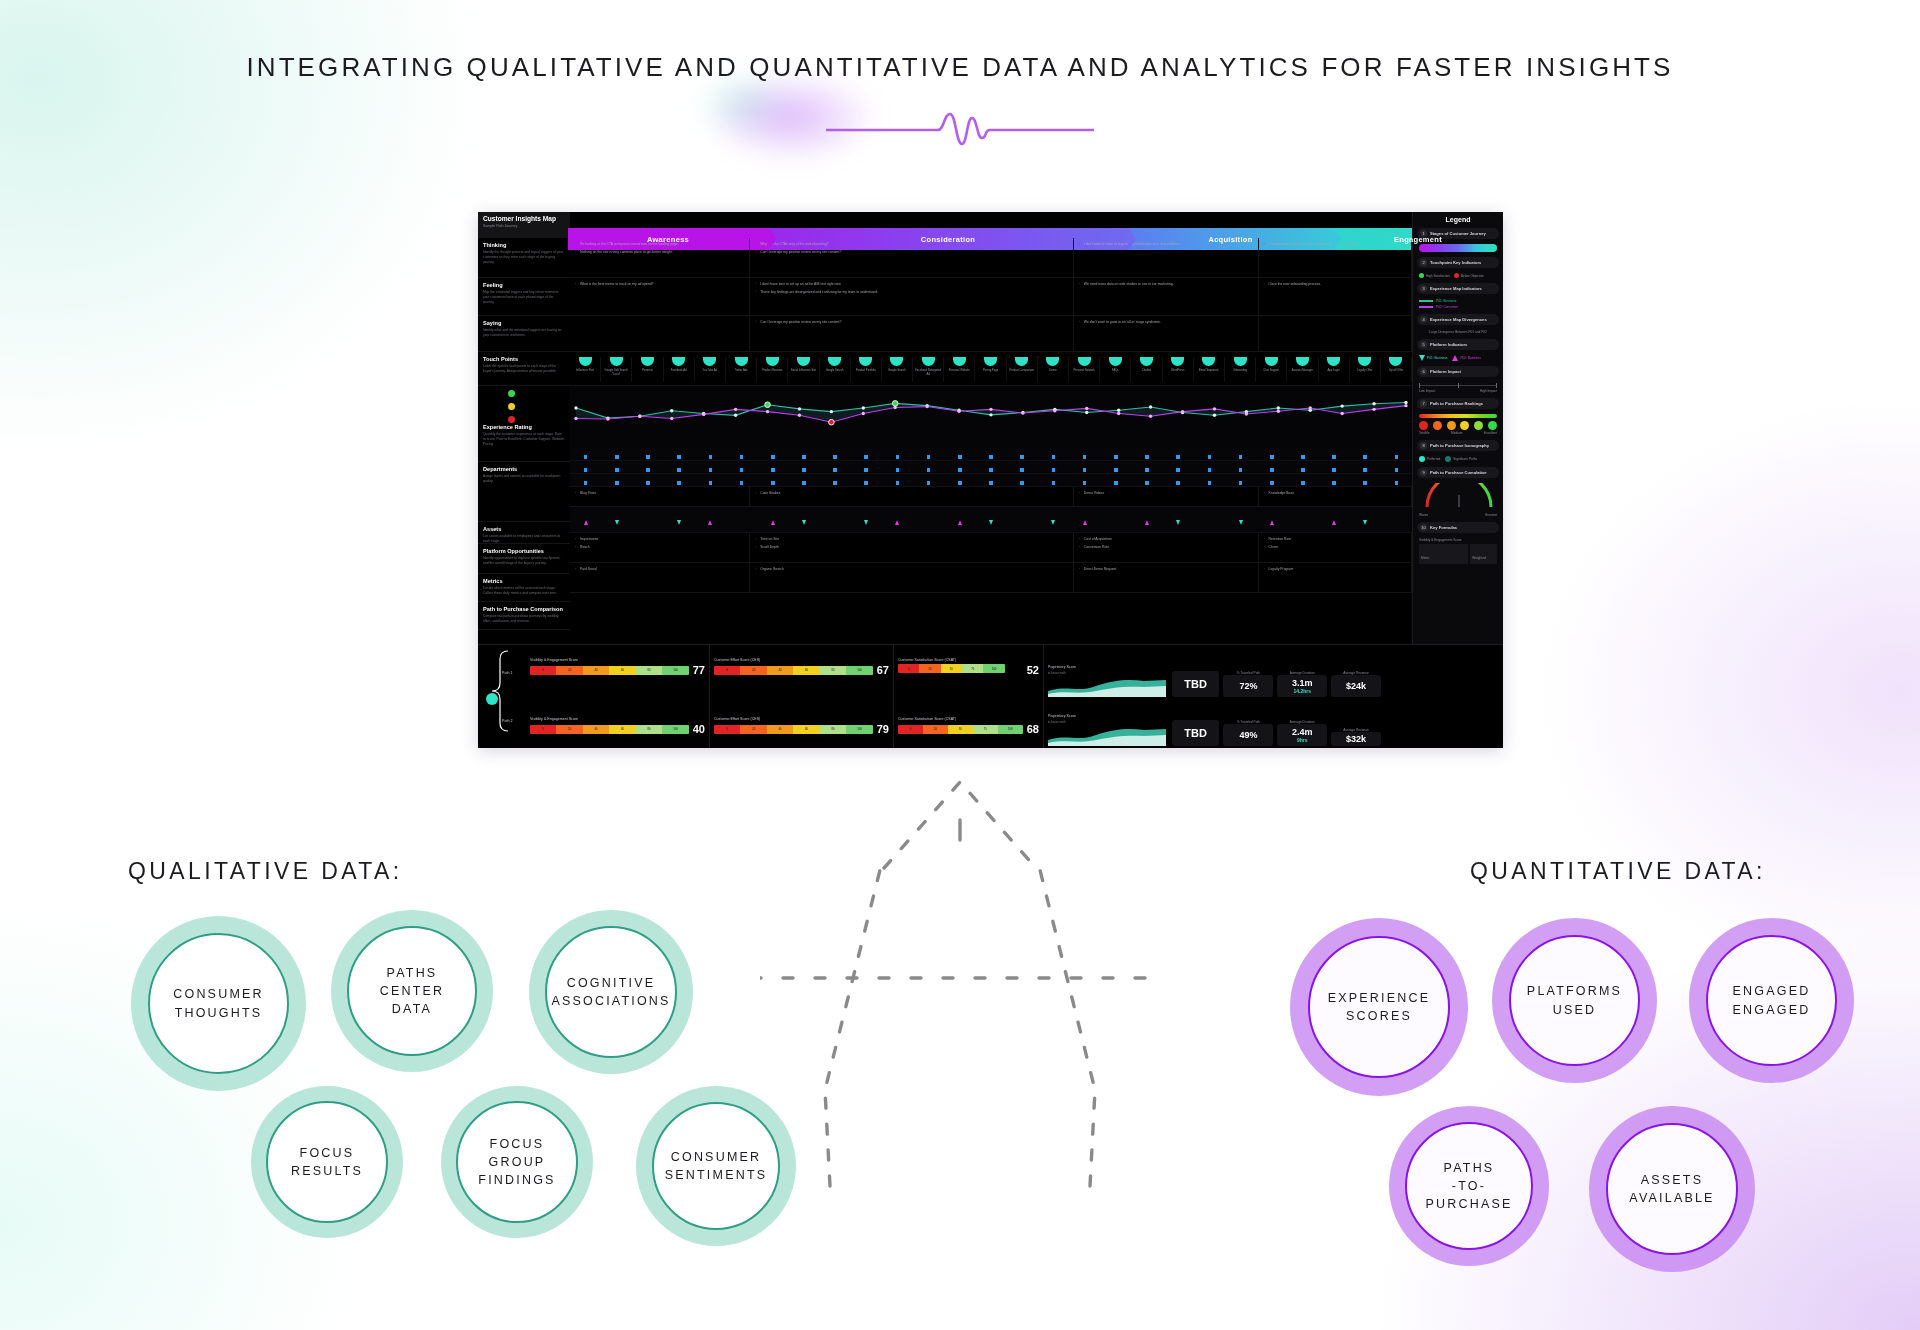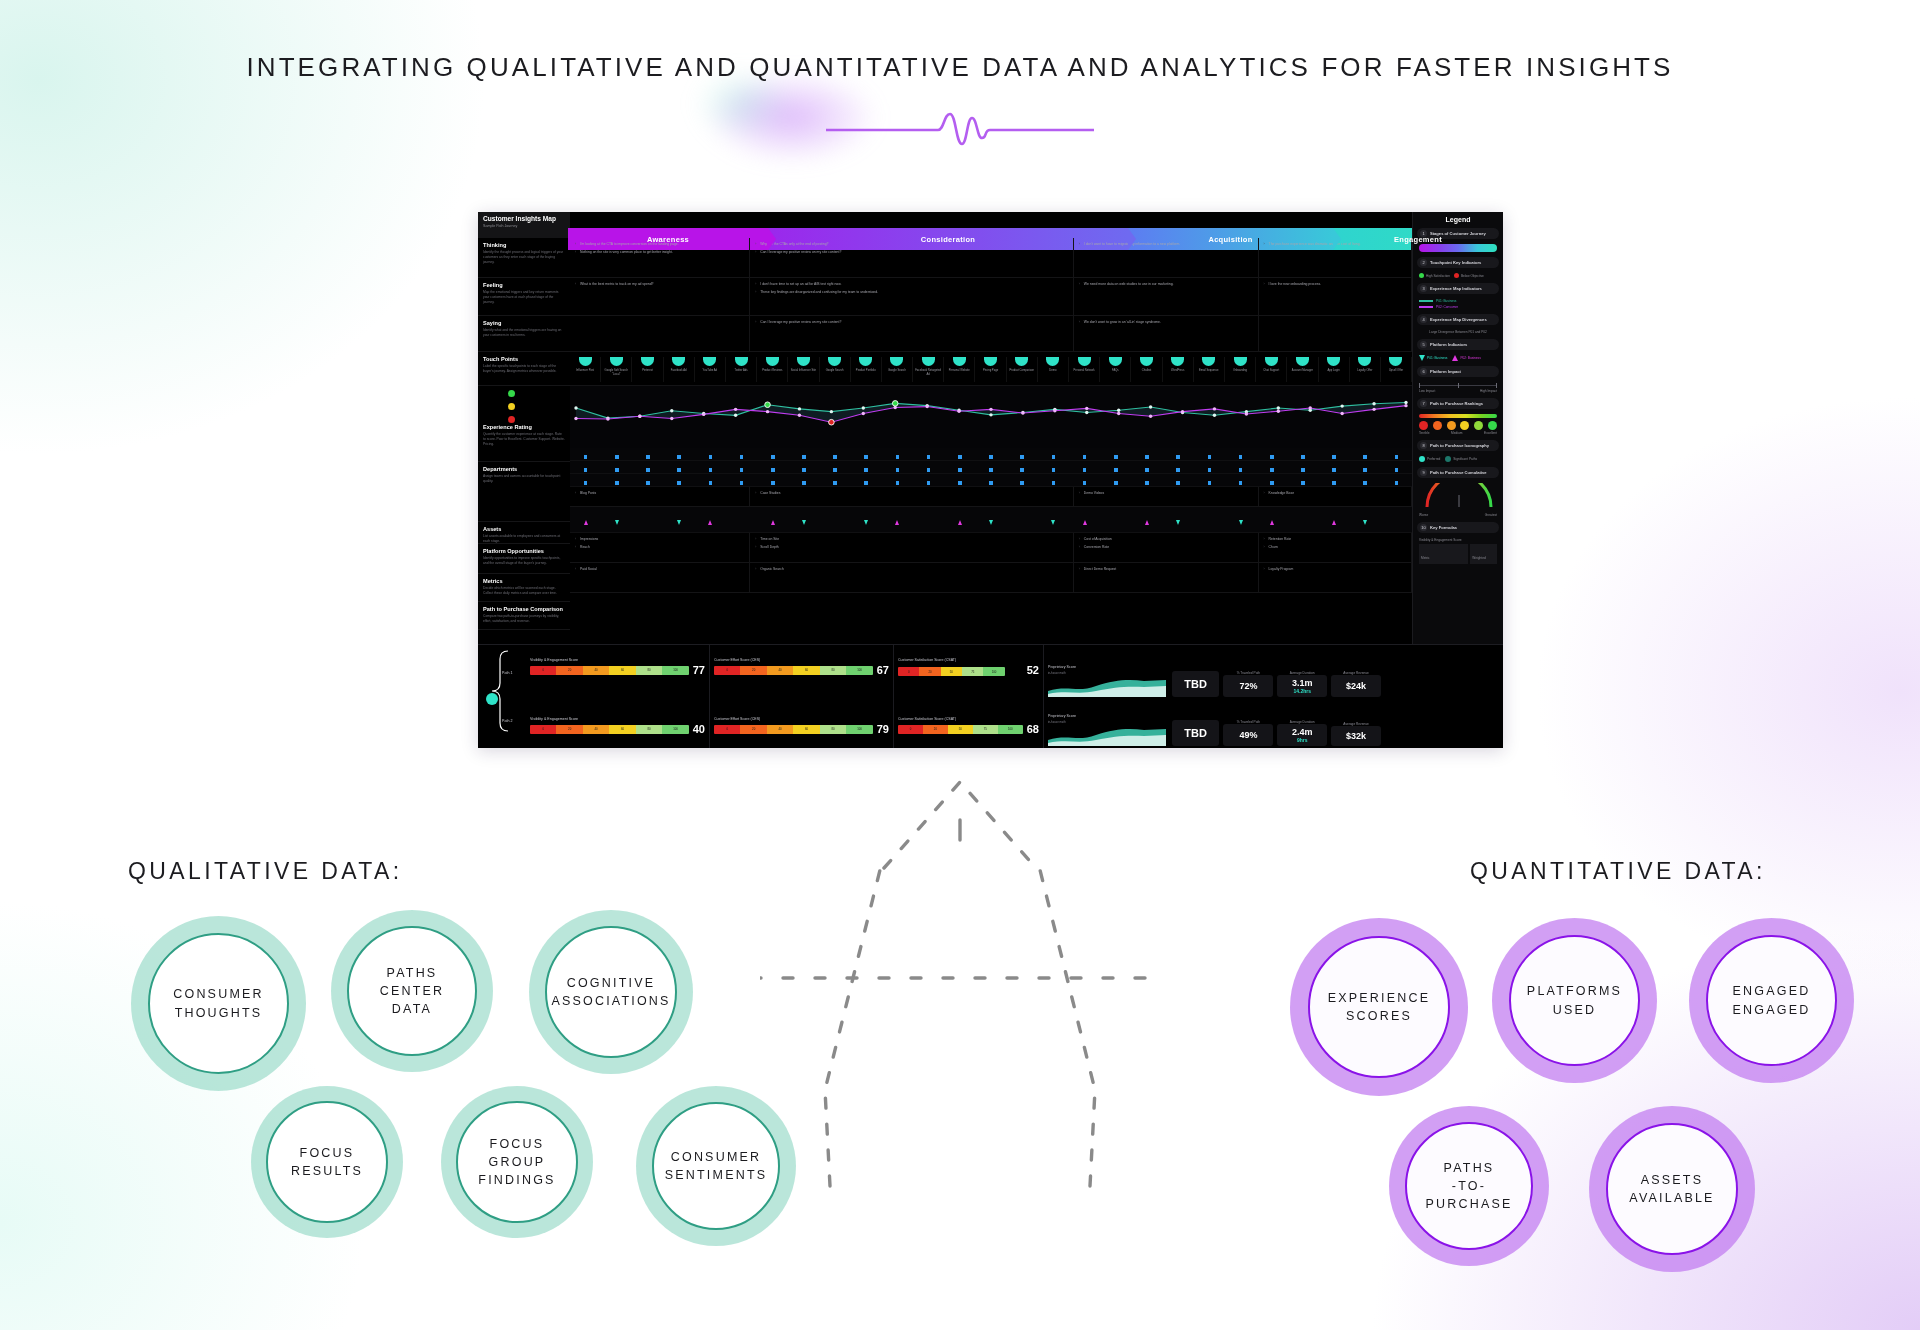--- a/index.html
+++ b/index.html
@@ -911,21 +911,21 @@
                 <div style="background:#6fd16f">100</div>
             </div>
             <div class="gauge-num">79</div>
           </div>
         </div>
       </div>
 
       <div class="metric-col" style="width:150px">
         <div class="mrow">
           <div class="m-title">Customer Satisfaction Score (CSAT)</div>
-          <div style="display:flex;align-items:flex-end;gap:22px">
+          <div style="display:flex;align-items:flex-start;gap:22px">
             <div class="barscale" style="flex:1">
               <div style="background:#e02424">0</div>
                 <div style="background:#f2641f">20</div>
                 <div style="background:#f2d021">50</div>
               <div style="background:#aee08a">75</div>
                 <div style="background:#6fd16f">100</div>
             </div>
             <div class="gauge-num">52</div>
           </div>
         </div>
@@ -999,21 +999,21 @@
           </div>
           <div style="width:50px;text-align:center">
             <div class="kpi-h">Average Duration</div>
             <div class="kpi-box" style="height:22px">
               <span class="kpi-v">2.4m</span>
               <span class="kpi-s">9hrs</span>
             </div>
           </div>
           <div style="width:50px;text-align:center">
             <div class="kpi-h">Average Revenue</div>
-            <div class="kpi-box" style="height:20px">
+            <div class="kpi-box" style="height:14px">
                 <span class="kpi-v">$32k</span>
               </div>
           </div>
         </div>
       </div>
     </div>
   </div>
 
   <svg class="arrow-svg" width="400" height="430" viewBox="0 0 400 430">
     <path d="M70 426 L65 330 L120 110" fill="none" stroke="#8a8a8a" stroke-width="3.4" stroke-dasharray="10 16" stroke-linecap="round"></path>

